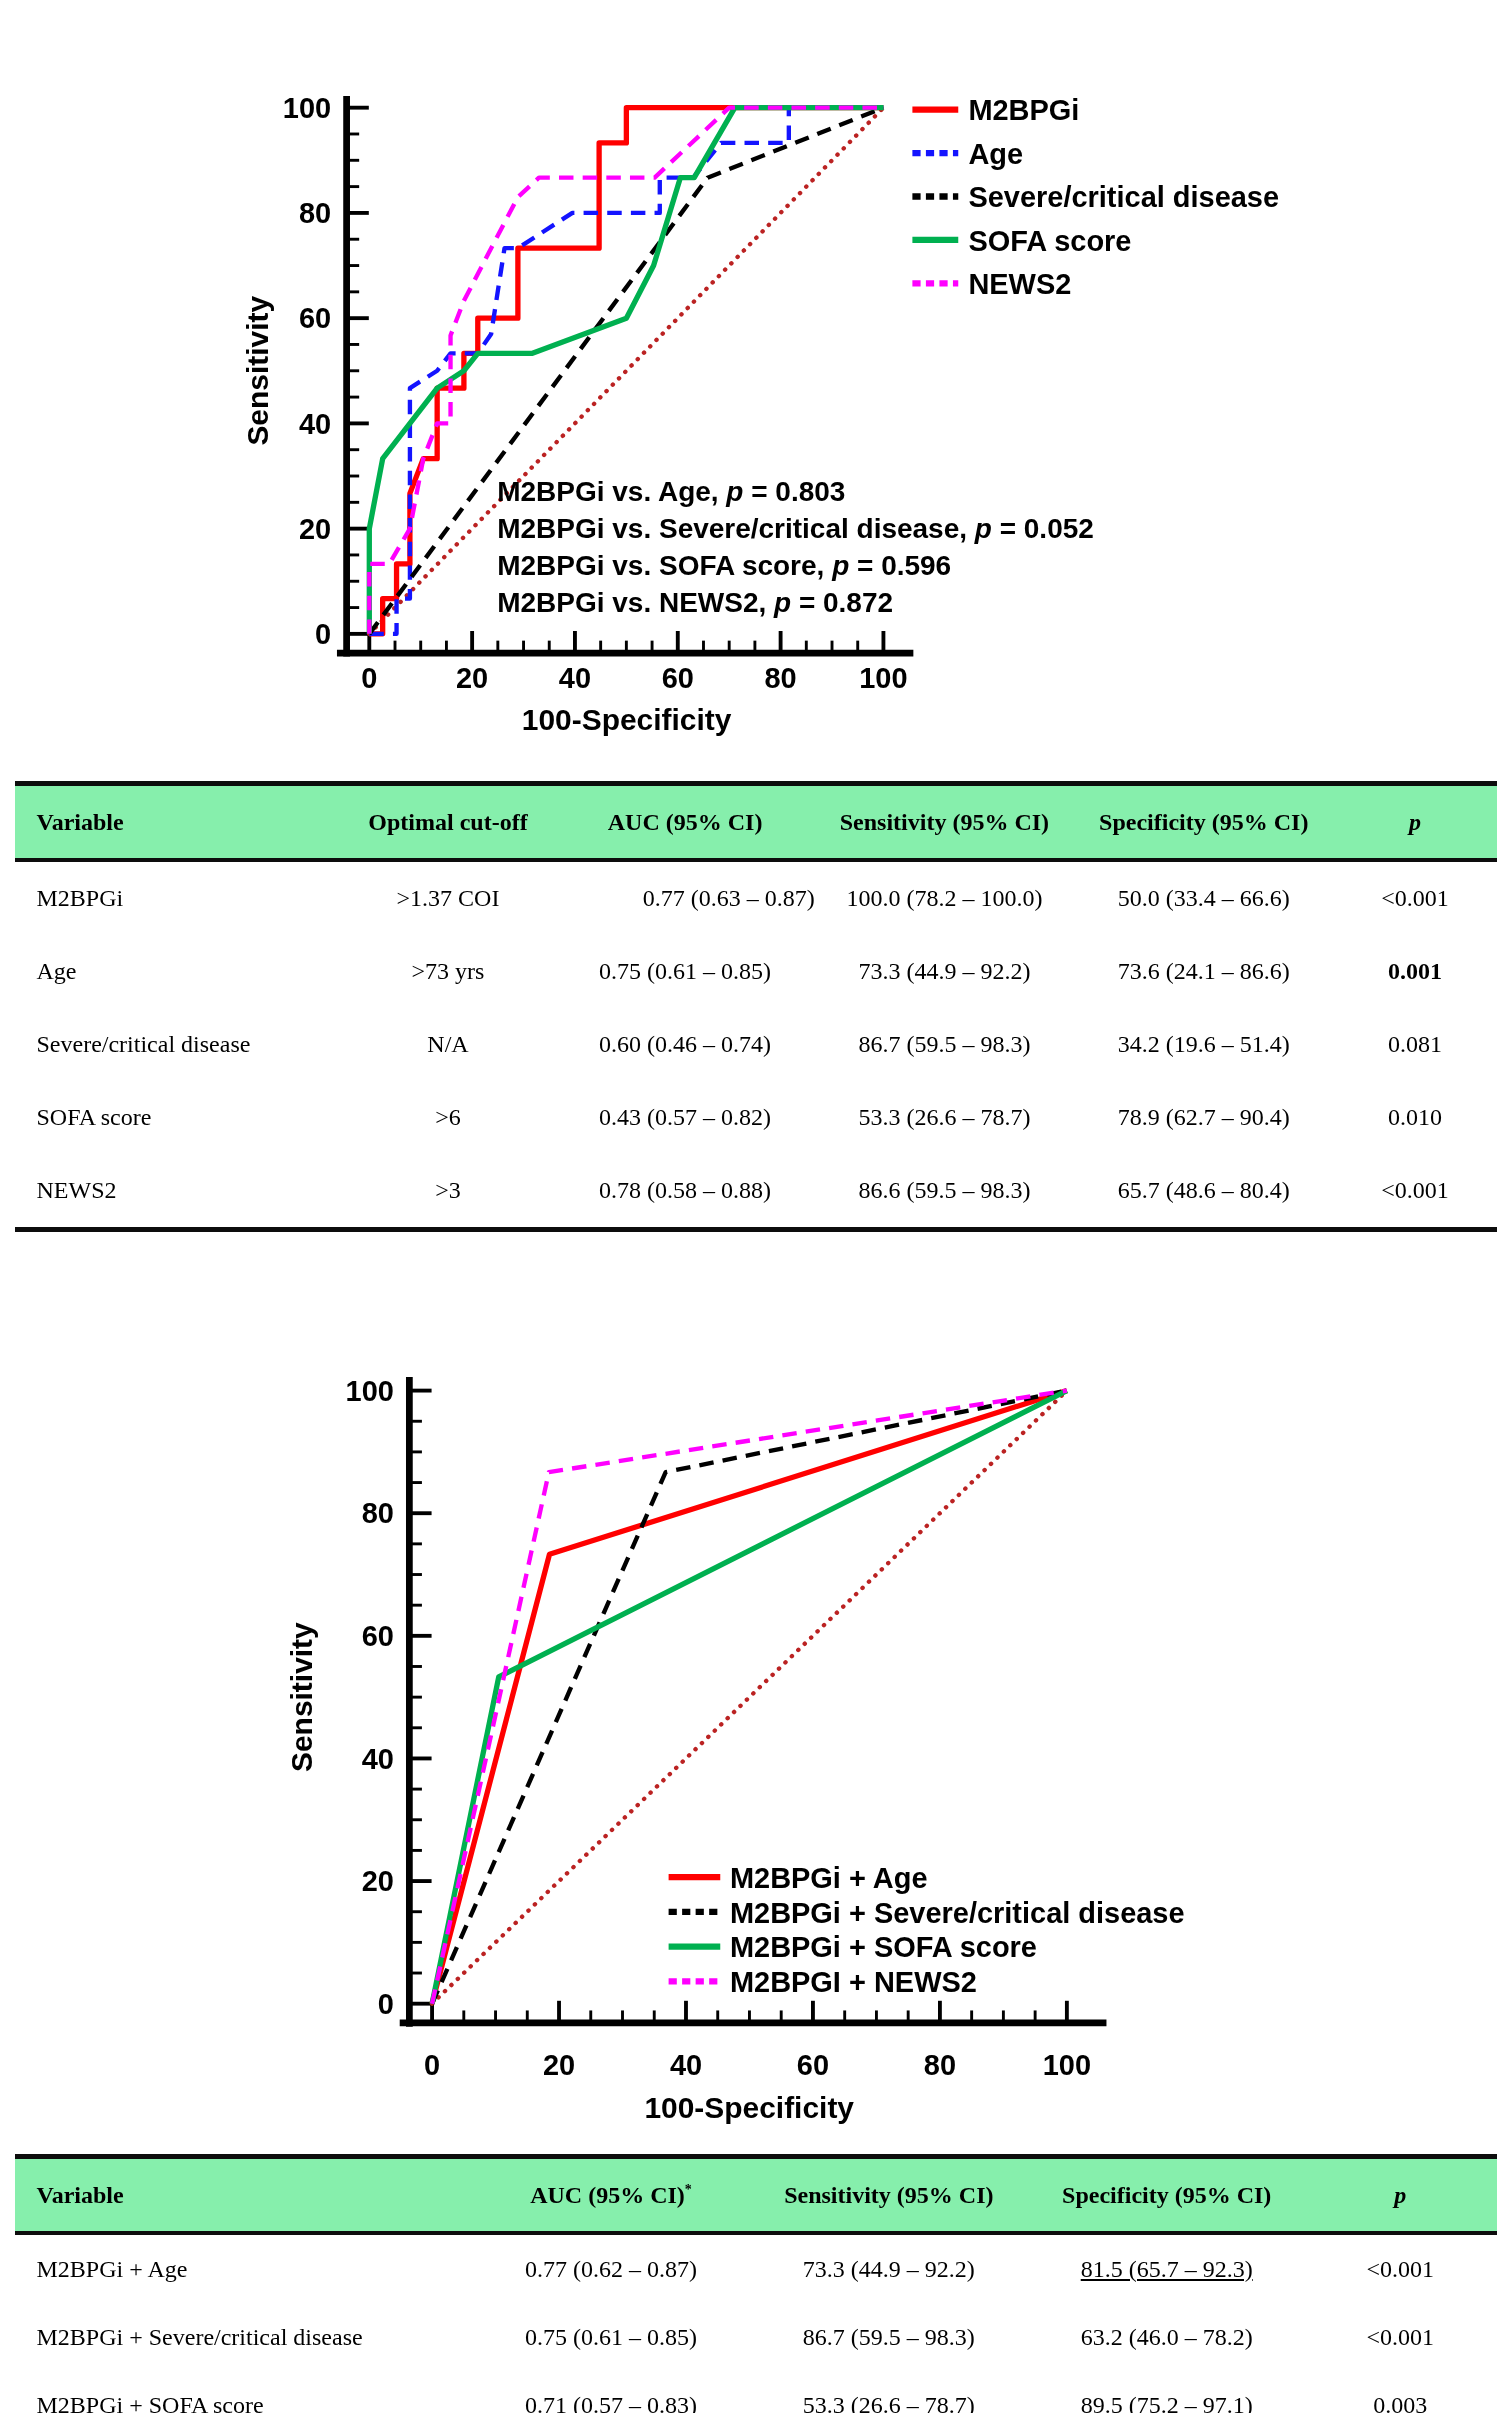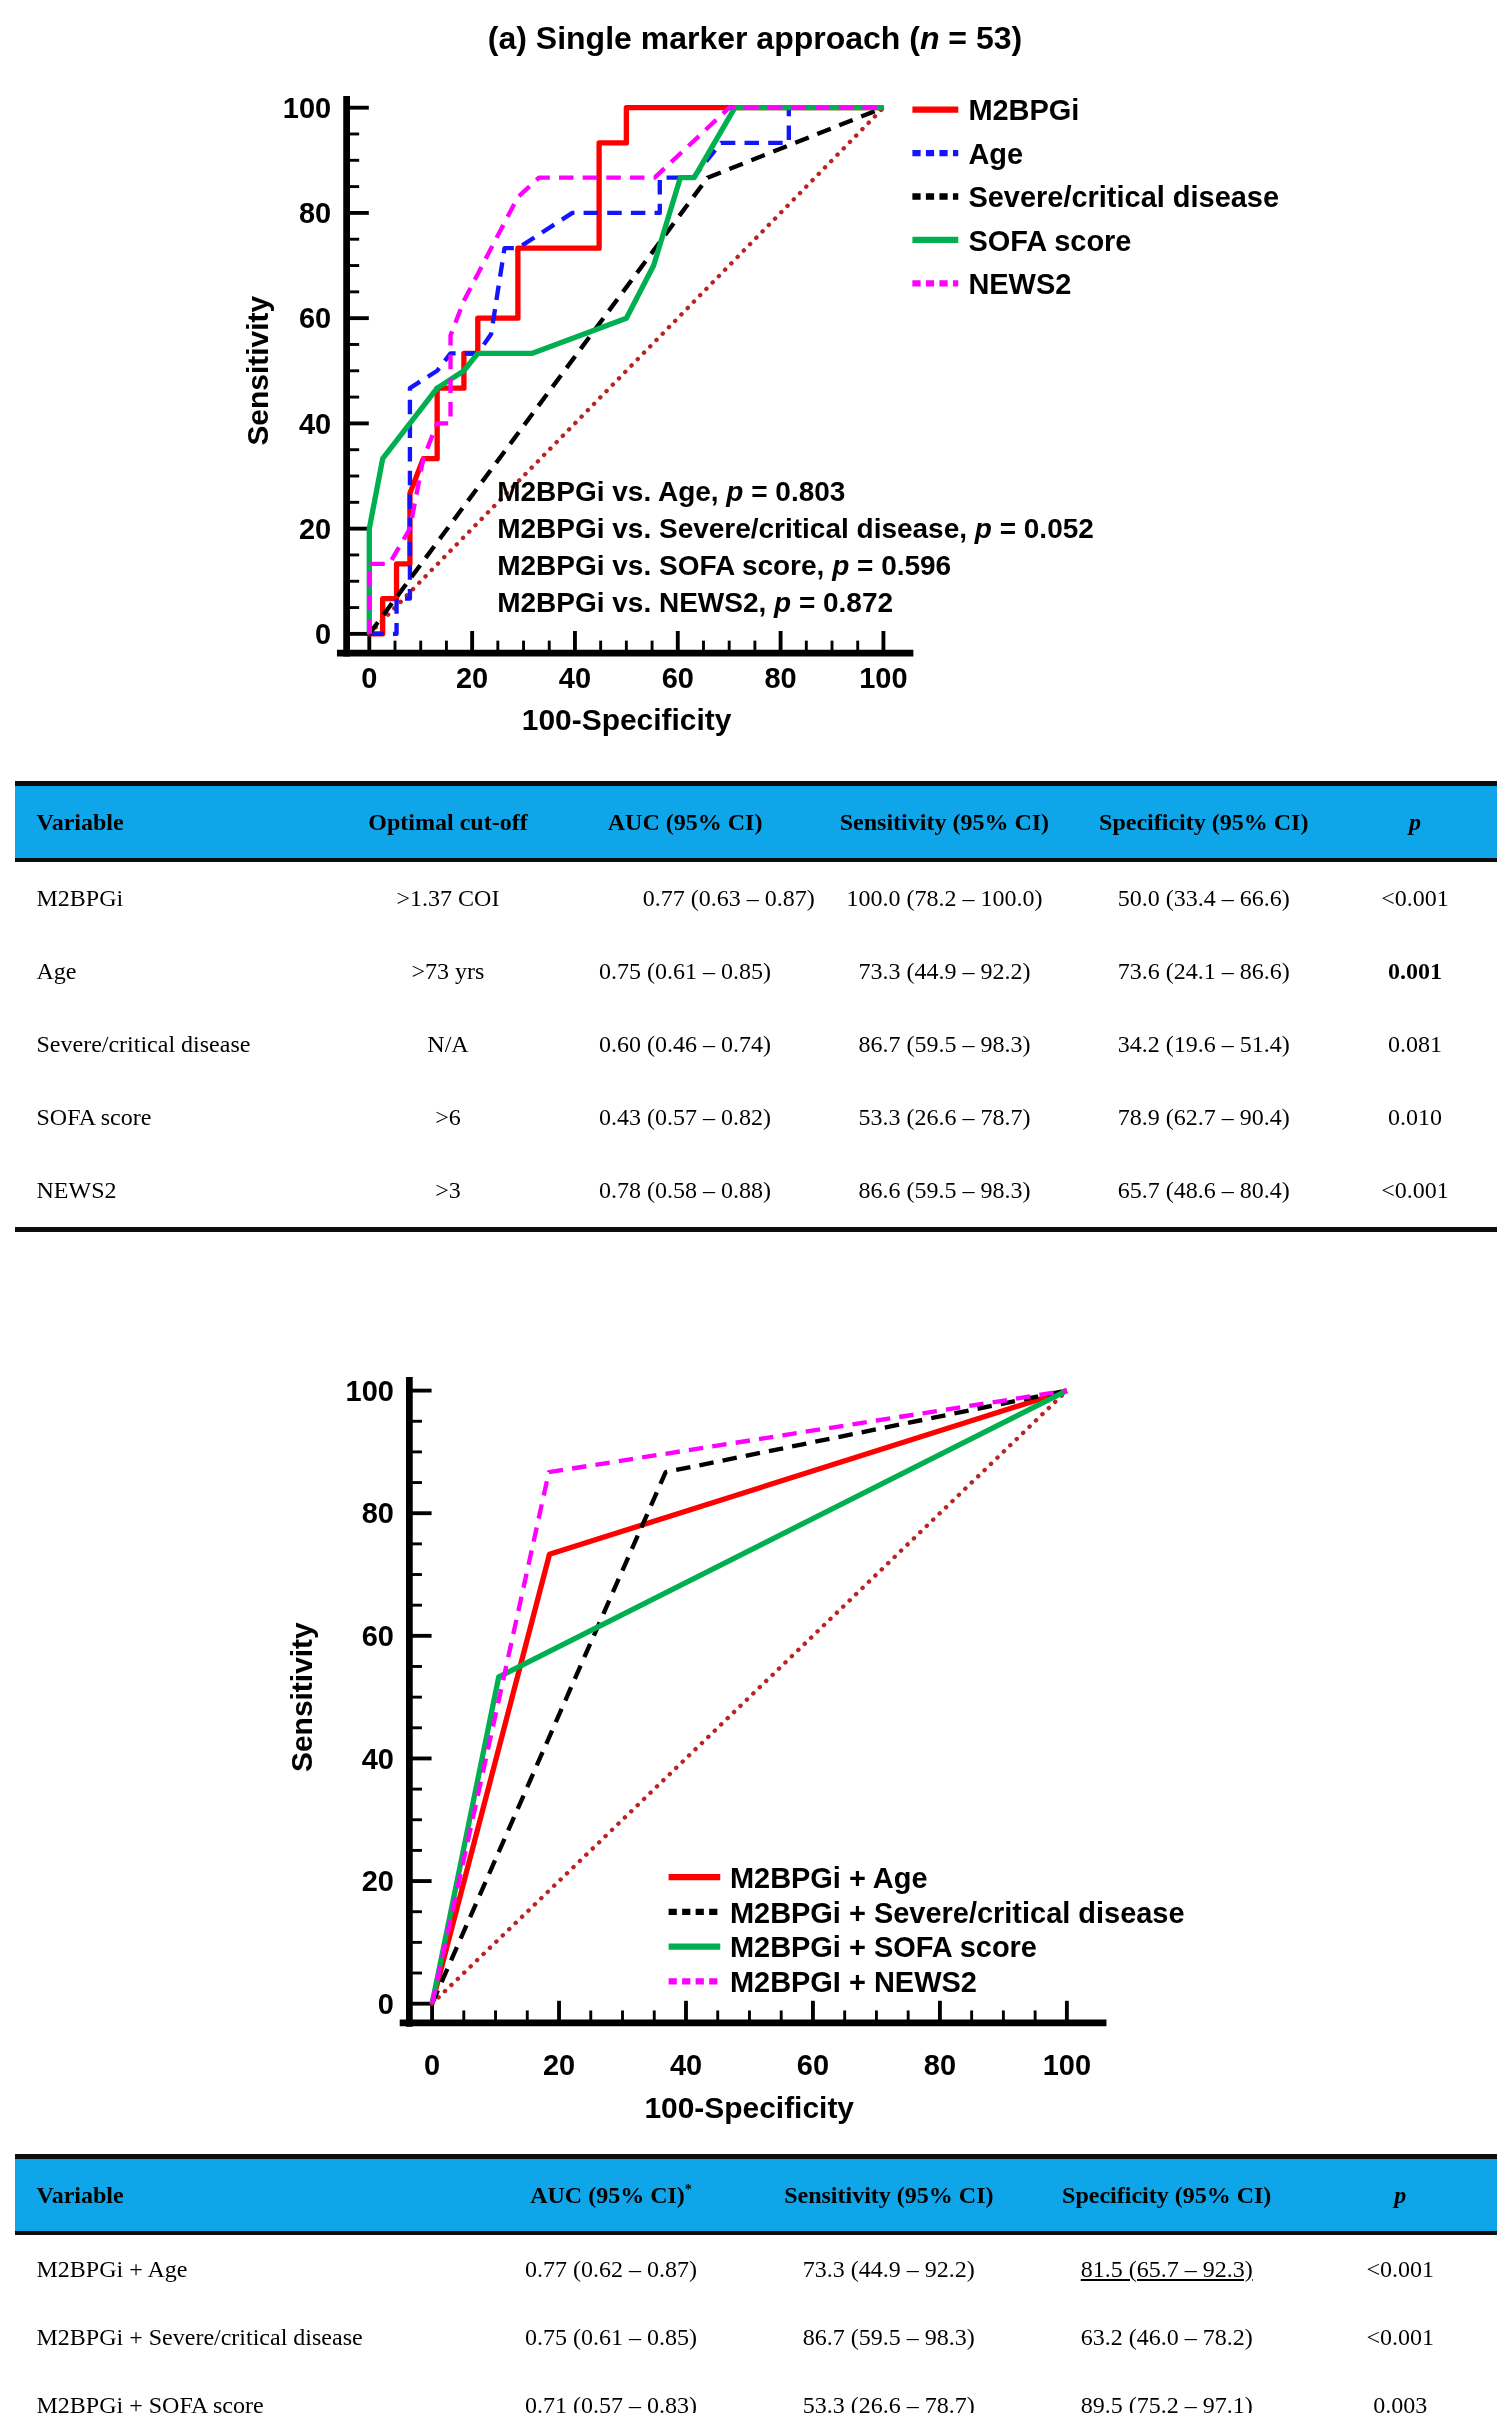--- a/index.html
+++ b/index.html
@@ -11,32 +11,31 @@
   svg.chart{position:absolute;left:0;top:0;}
   .ticklab{font:bold 60px "Liberation Sans",sans-serif;fill:#000;}
   .axislab{font:bold 62px "Liberation Sans",sans-serif;fill:#000;}
   .legendlab{font:bold 60px "Liberation Sans",sans-serif;fill:#000;}
   .annot{font:bold 58px "Liberation Sans",sans-serif;fill:#000;}
   .datatable{position:absolute;left:14.5px;width:1482px;background:#fff;
              border-top:5.8px solid #0d0d0d;border-bottom:5.8px solid #0d0d0d;}
   .tbl{display:table;width:100%;border-collapse:collapse;}
   .tr{display:table-row;}
   .td{display:table-cell;vertical-align:middle;font-size:24px;color:#000;}
-  .thead .td{font-weight:bold;background:#0ea5e9;border-bottom:4.8px solid #0d0d0d;}
+  .thead .td{font-weight:bold;background:#86efac;border-bottom:4.8px solid #0d0d0d;}
   .left{text-align:left;padding-left:22px;}
   .center{text-align:center;}
   .italic{font-style:italic;}
   sup{font-size:58%;}
 </style>
 </head>
 <body>
 
 <div id="page">
 
-  <div class="fig-title" style="top:20px;"><span>(a) Single marker approach (</span><i>n</i><span> = 53)</span></div>
 
   <svg id="chart-a" class="chart" style="top:68px;" width="1511" height="705" viewBox="0 0 3130 1460">
       <line x1="718" y1="58" x2="718" y2="1219" stroke="#000" stroke-width="14"></line>
       <line x1="698" y1="1212" x2="1892" y2="1212" stroke="#000" stroke-width="14"></line>
       <line x1="765" y1="1212" x2="765" y2="1166" stroke="#000" stroke-width="8"></line>
       <line x1="718" y1="1172" x2="764" y2="1172" stroke="#000" stroke-width="8"></line>
       <text x="765" y="1284" text-anchor="middle" class="ticklab">0</text>
       <text x="686" y="1193" text-anchor="end" class="ticklab">0</text>
       <line x1="818.25" y1="1212" x2="818.25" y2="1186" stroke="#000" stroke-width="6"></line>
       <line x1="718" y1="1117.5" x2="744" y2="1117.5" stroke="#000" stroke-width="6"></line>

